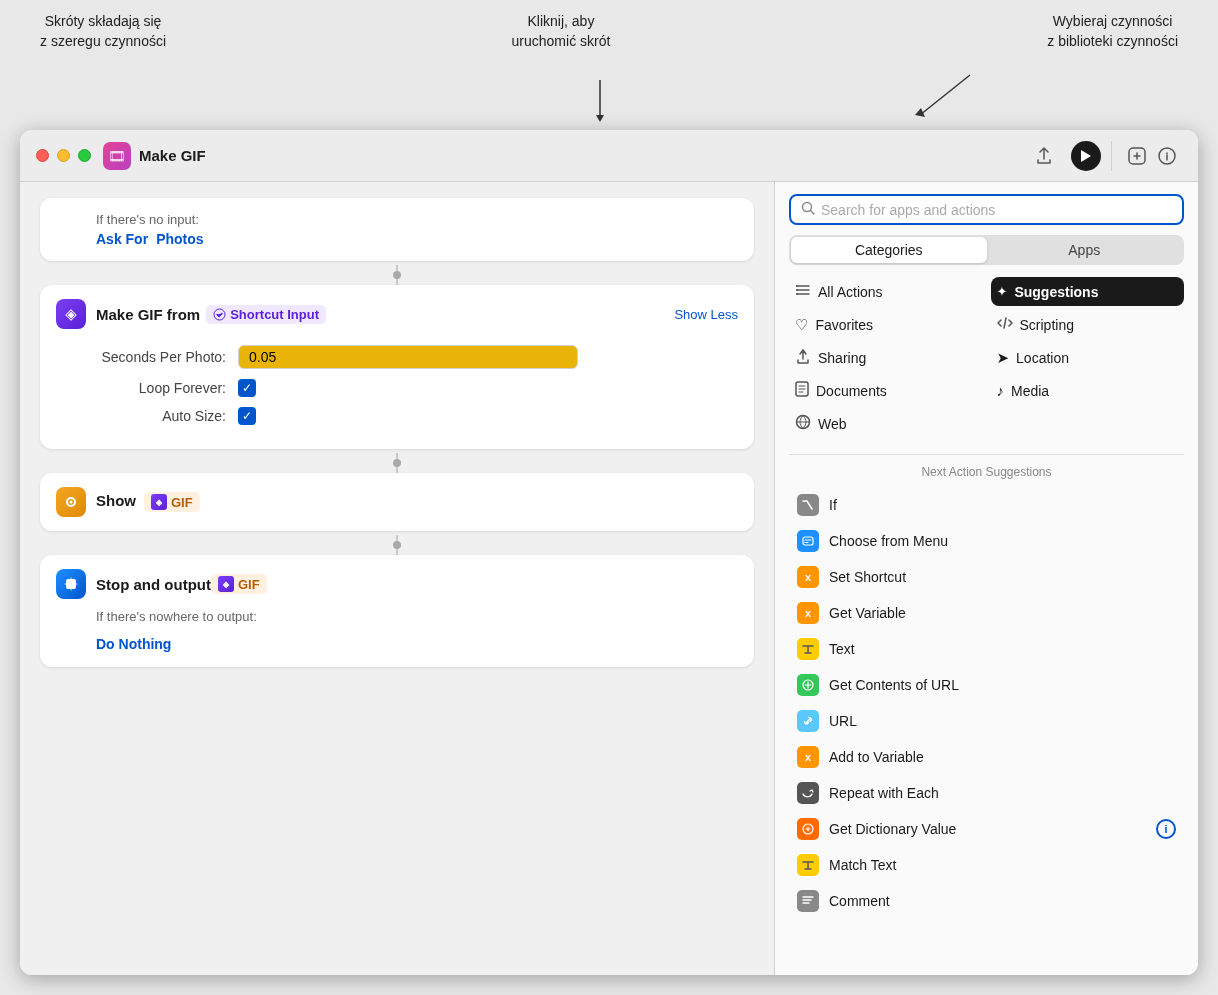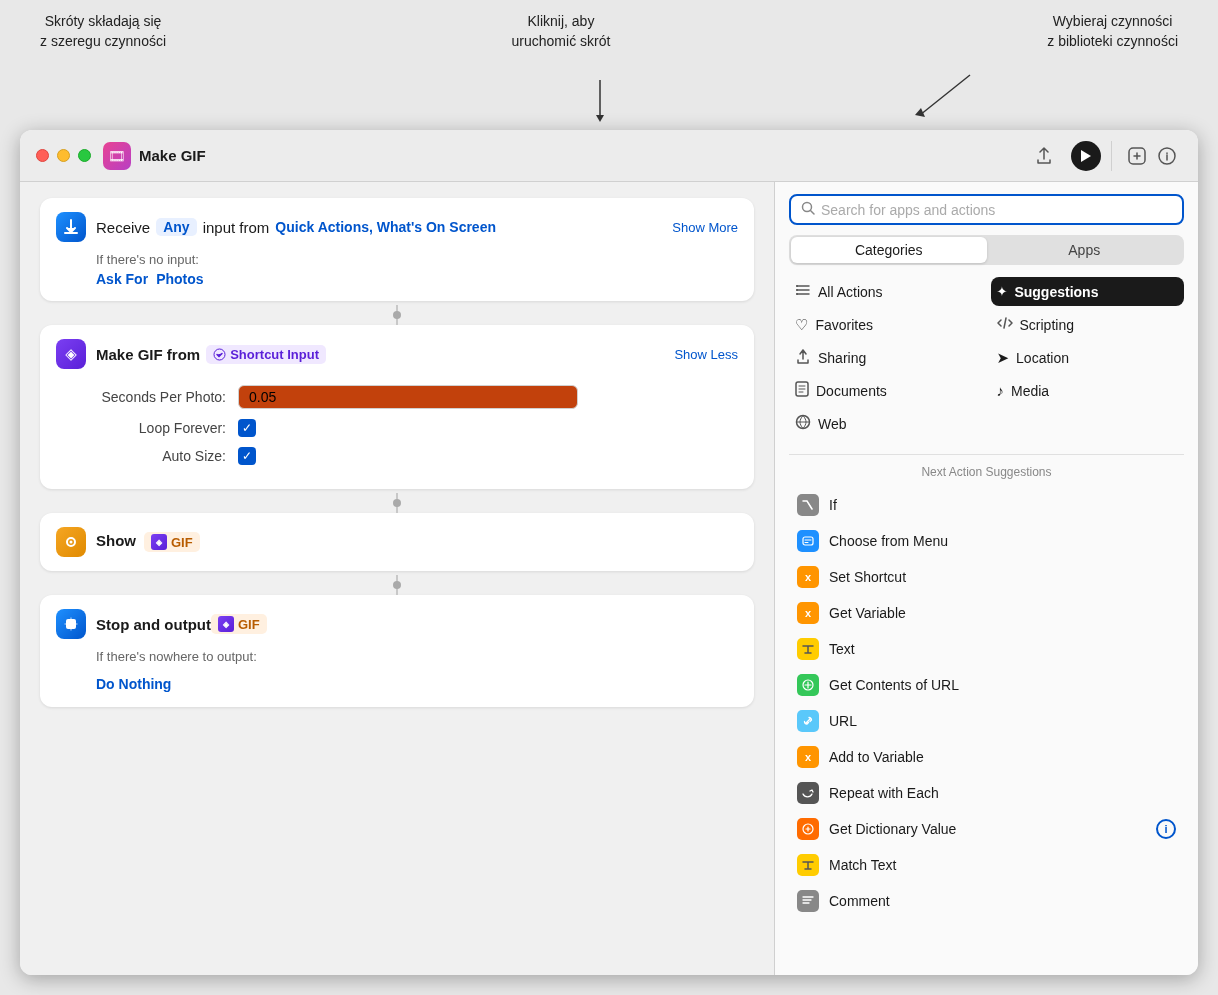--- a/index.html
+++ b/index.html
@@ -289,21 +289,21 @@
       padding-left: 10px;
     }
     .form-label {
       font-size: 14px;
       color: #444;
       text-align: right;
       width: 160px;
       margin-right: 12px;
     }
     .form-input {
-      background: #c2410c;
+      background: #eab308;
       border: 1px solid #d0d0d0;
       border-radius: 6px;
       padding: 3px 10px;
       font-size: 14px;
       width: 340px;
     }
     .checkbox-blue {
       width: 18px;
       height: 18px;
       background: #0055cc;
@@ -624,34 +624,20 @@
         <path d="M10 9v5M10 7v.5" stroke="#555" stroke-width="1.5" stroke-linecap="round"></path>
       </svg>
     </button>
   </div>
 
   <div class="content-area">
 
     <div class="left-panel">
 
       <div class="action-card receive-card">
-        <div class="receive-header">
-          <div class="receive-icon">
-            <svg width="18" height="18" viewBox="0 0 18 18" fill="white">
-              <path d="M9 2v10M5 10l4 4 4-4M3 15h12" stroke="white" stroke-width="2" stroke-linecap="round"></path>
-            </svg>
-          </div>
-          <div class="receive-text">
-            <span>Receive</span>
-            <span class="badge-blue">Any</span>
-            <span>input from</span>
-            <span class="badge-link">Quick Actions, What's On Screen</span>
-          </div>
-          <span class="show-more-btn">Show More</span>
-        </div>
         <div class="receive-sub">
           <div class="receive-sub-label">If there's no input:</div>
           <div class="receive-sub-actions">
             <span class="sub-badge">Ask For</span>
             <span class="sub-badge">Photos</span>
           </div>
         </div>
       </div>
 
       <div class="action-divider">

